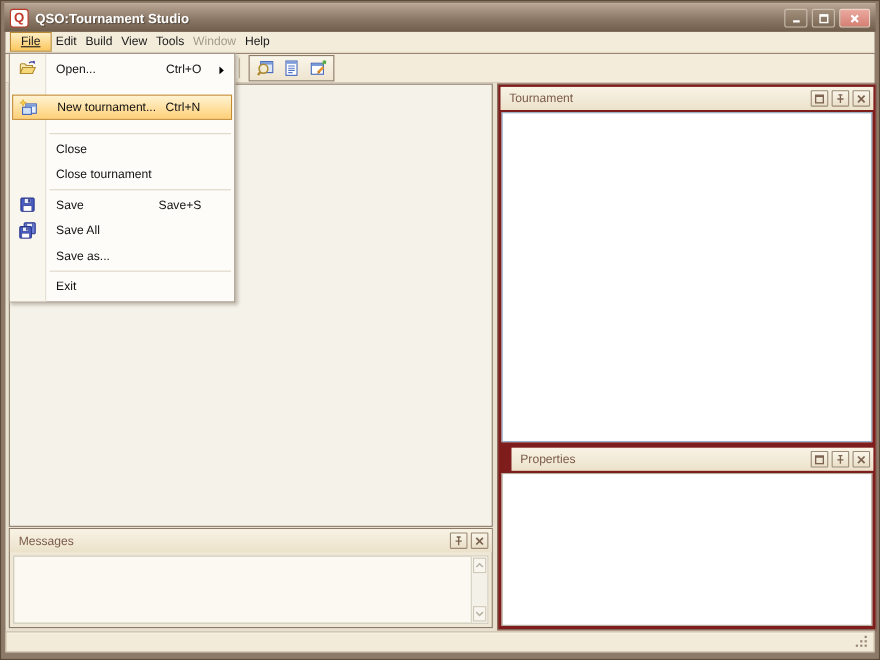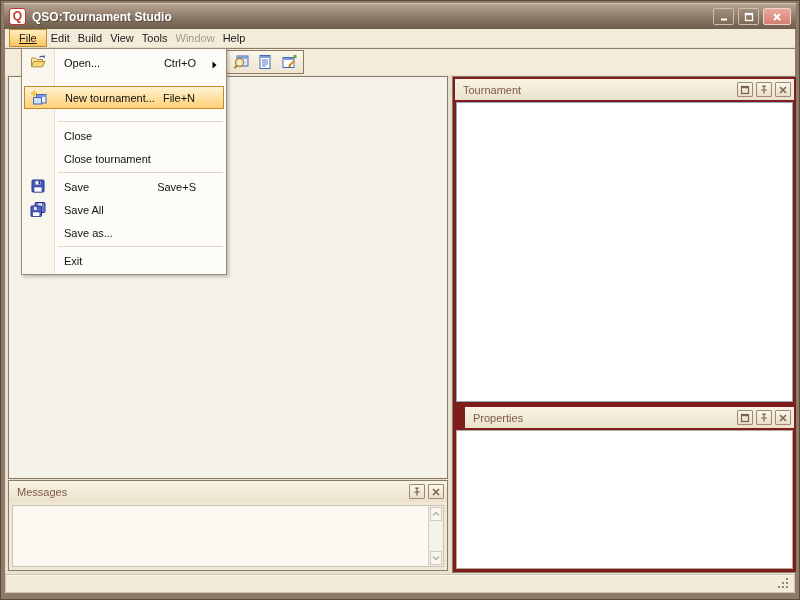--- a/index.html
+++ b/index.html
@@ -74,21 +74,21 @@
                   background:#fff; border:1px solid #b3ab9c; }
 
   
   .statusbar { position:absolute; left:4px; top:573px; right:4px; height:19px;
                background:#f2ebd9; border:1px solid #cfc4ae;
                box-shadow:inset 0 1px 0 #fbf7ec; }
   .grip-dots { position:absolute; right:6px; bottom:4px; width:2px; height:2px; background:#9a8773;
                box-shadow:0 -4px #9a8773, 0 -8px #9a8773, -4px 0 #9a8773, -4px -4px #9a8773, -8px 0 #9a8773; }
 
   
-  .dropdown { position:absolute; left:20px; top:47px; width:206px; background:#fdfcf9;
+  .dropdown { position:absolute; left:7px; top:47px; width:206px; background:#fdfcf9;
               border:1px solid #99897a; box-shadow:2px 2px 3px rgba(100,85,70,.35); z-index:50;
               padding:2px 0; }
   .gutter { position:absolute; left:0; top:0; bottom:0; width:33px; background:#f9f6ed;
             border-right:1px solid #e6dfd0; }
   .ditem { position:relative; height:23px; display:flex; align-items:center; padding-left:42px;
            font-size:11px; color:#111; }
   .ditem .mi { position:absolute; left:8px; top:3px; width:16px; height:16px; }
   .ditem .short { position:absolute; right:30px; }
   .ditem .subarrow { position:absolute; right:9px; top:8px; }
   .ditem.hl { margin:12px 2px; border:1px solid #c58a2e; height:23px; padding-left:40px;
@@ -277,21 +277,21 @@
     <div class="ditem hl">
       <span class="mi">
         <svg width="16" height="16" viewBox="0 0 16 16">
           <rect x="5.5" y="4.5" width="9.5" height="8.5" fill="#e8f0fb" stroke="#4466bb"></rect>
           <rect x="6" y="5" width="8.5" height="2" fill="#7a9bd8"></rect>
           <rect x="2.5" y="7.5" width="8" height="6.5" fill="#cfe0f5" stroke="#4466bb"></rect>
           <path d="M3 0.5 L3.8 2.6 L6 3.4 L3.8 4.2 L3 6.3 L2.2 4.2 L0 3.4 L2.2 2.6 Z" fill="#ffd24a" stroke="#c89a20" stroke-width="0.5"></path>
         </svg>
       </span>
       <span>New tournament...</span>
-      <span class="short">File+N</span>
+      <span class="short">Ctrl+N</span>
     </div>
 
     <div class="dsep"></div>
 
     <div class="ditem">
       <span>Close</span>
     </div>
 
     <div class="ditem">
       <span>Close tournament</span>

